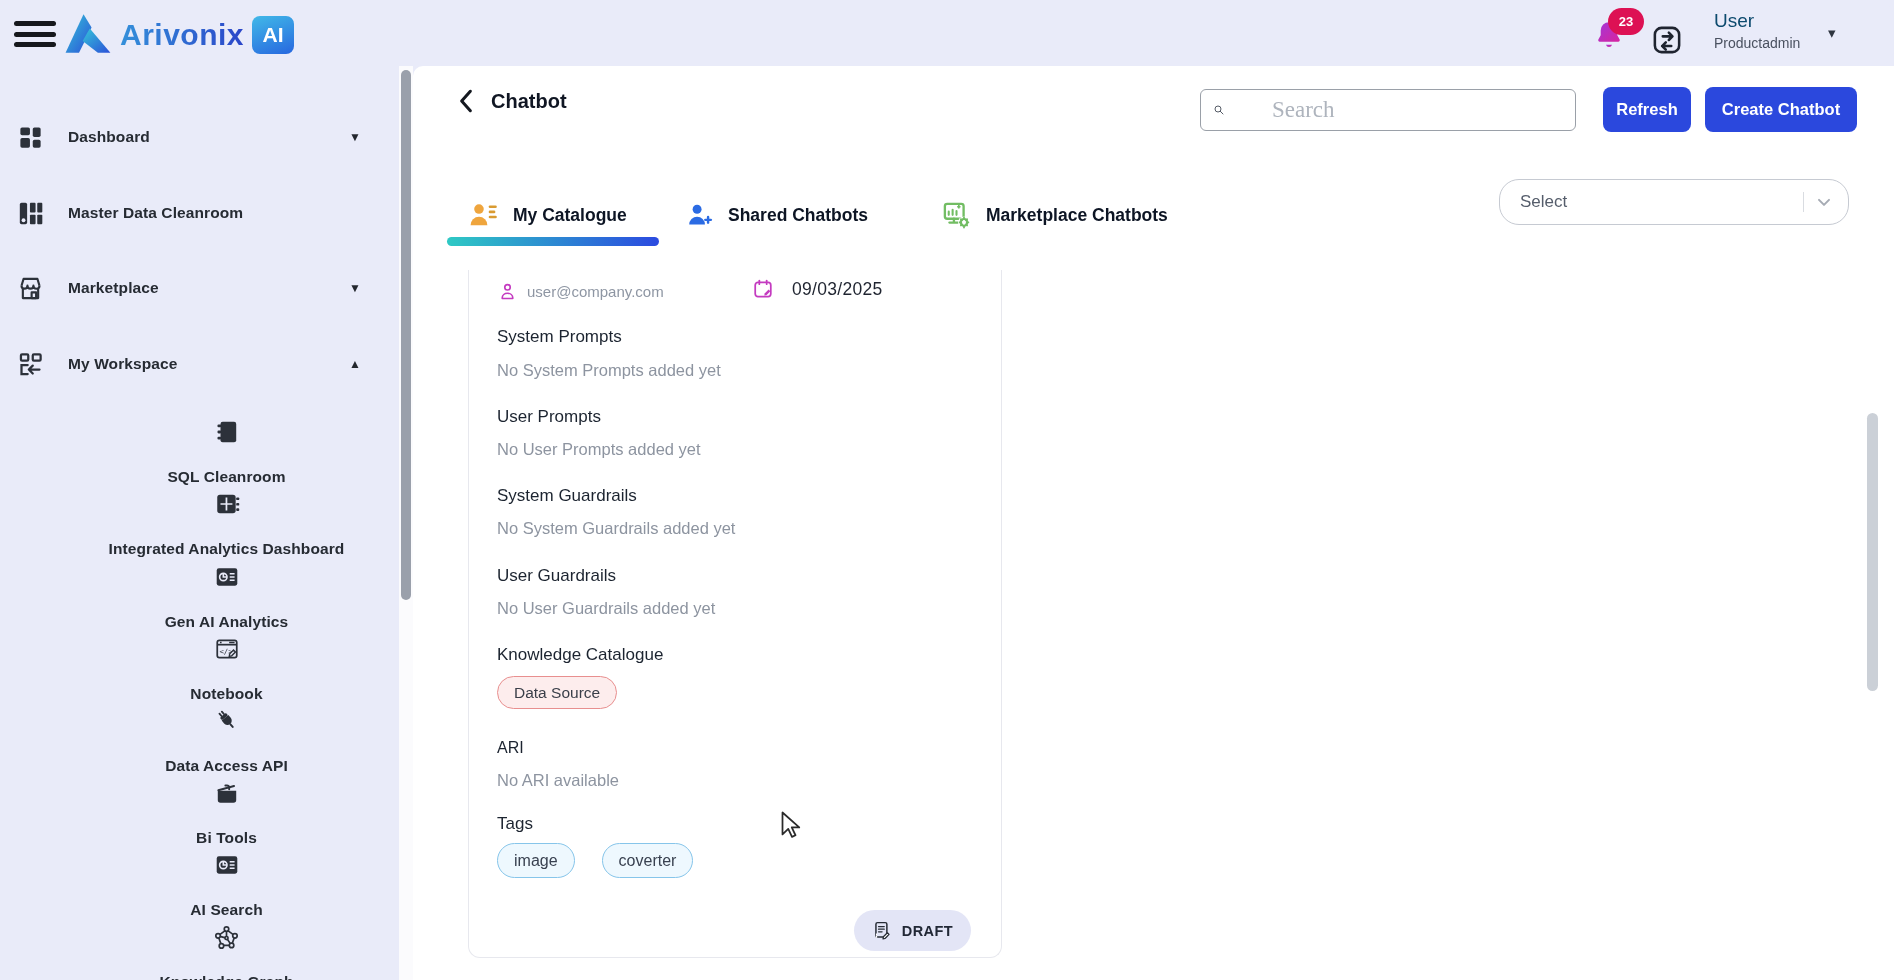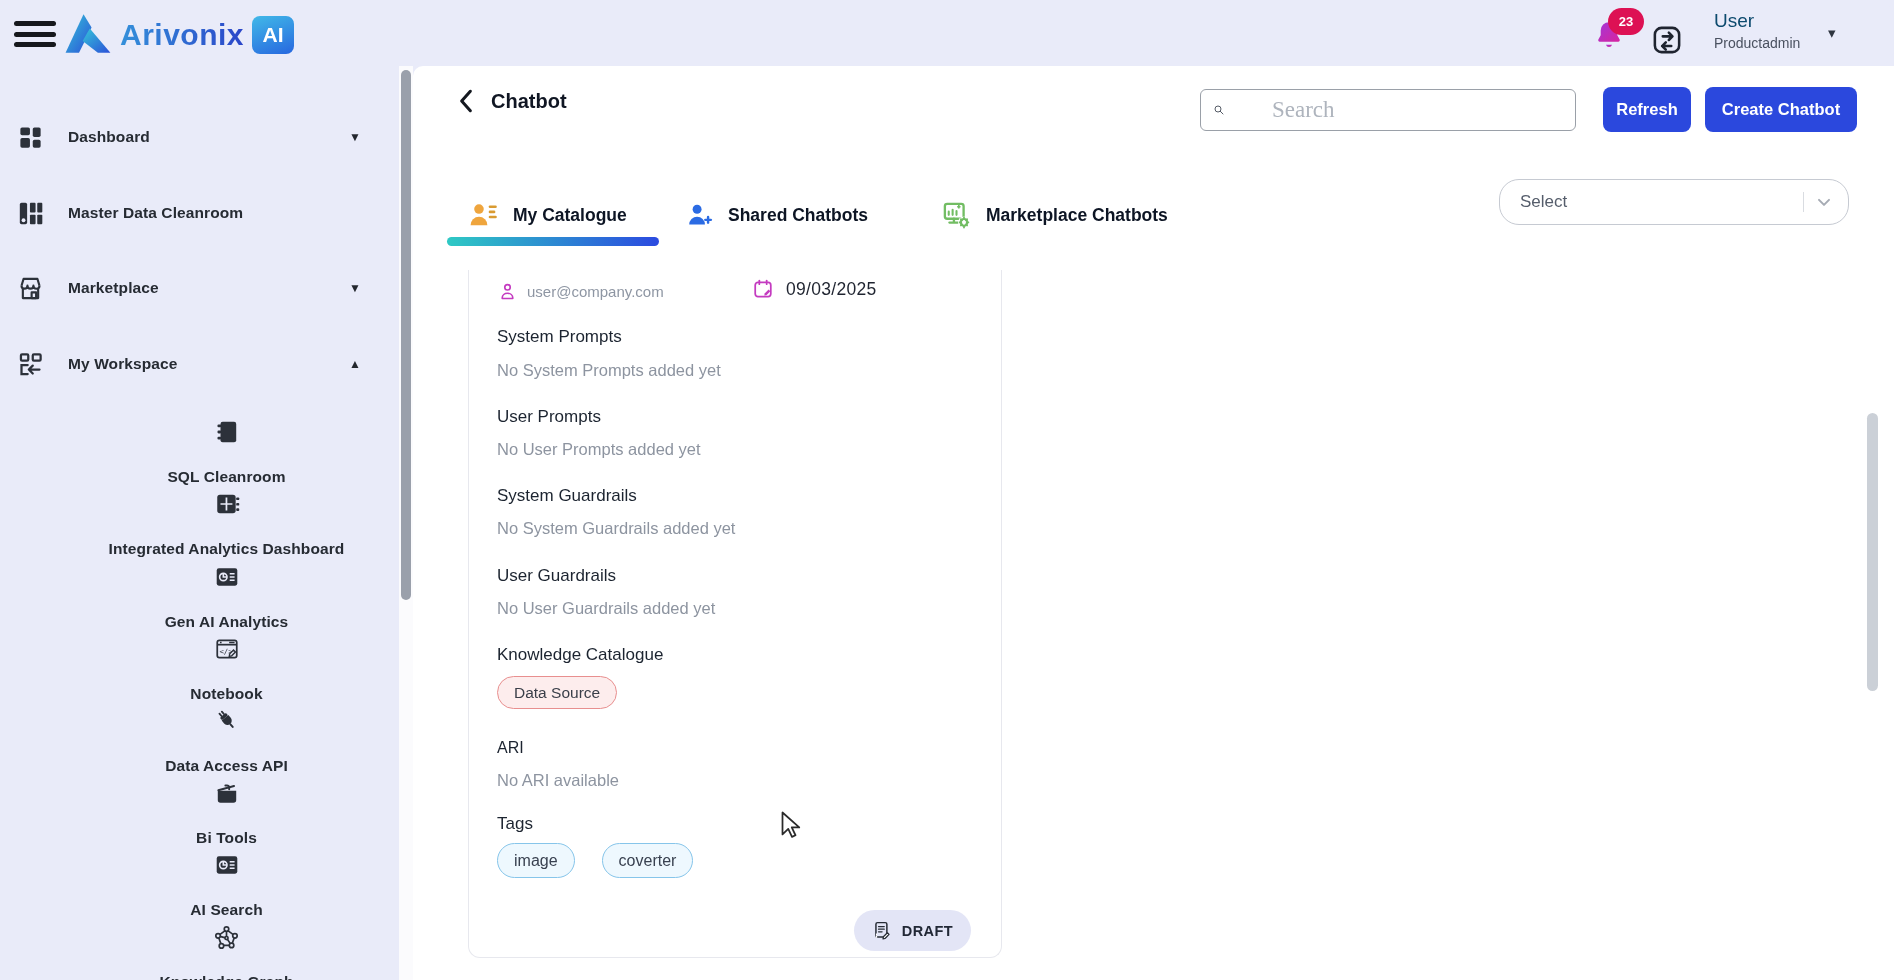--- a/index.html
+++ b/index.html
@@ -95,21 +95,21 @@
   #card{
     left:30px;top:204px;width:534px;height:688px;box-sizing:border-box;
     border:1px solid #e7e8ee;border-top:none;border-radius:0 0 12px 12px;
     background:#fff;cursor:pointer;margin-left:25px;
   }
   .crow{position:absolute;left:28px;}
   .c-title{font-size:17px;font-weight:500;color:#1c2430;}
   .c-empty{font-size:16.5px;color:#8d94a0;}
   #owner-row{top:11px;display:flex;align-items:center;gap:9px;}
   #owner-email{font-size:15px;color:#8e96a3;}
-  #date-row{left:283px;top:8px;display:flex;align-items:center;gap:12px;}
+  #date-row{left:283px;top:8px;display:flex;align-items:center;gap:18px;}
   #date-text{font-size:17.5px;color:#1f2430;font-weight:500;letter-spacing:.3px;}
   .pill{
     display:inline-flex;align-items:center;justify-content:center;
     border-radius:18px;font-size:15.5px;color:#3a3f49;padding:0 16px;box-sizing:border-box;
   }
   .pill.red{height:33px;background:#fdeded;border:1.5px solid #e88f8f;}
   .pill.blue{height:35px;background:#eef8fe;border:1.5px solid #86c5ea;color:#394150;font-size:16px;}
   #tag-pills{top:573px;display:flex;gap:27px;}
   #ds-pills{top:406px;display:flex;gap:13px;}
   #draft-badge{

